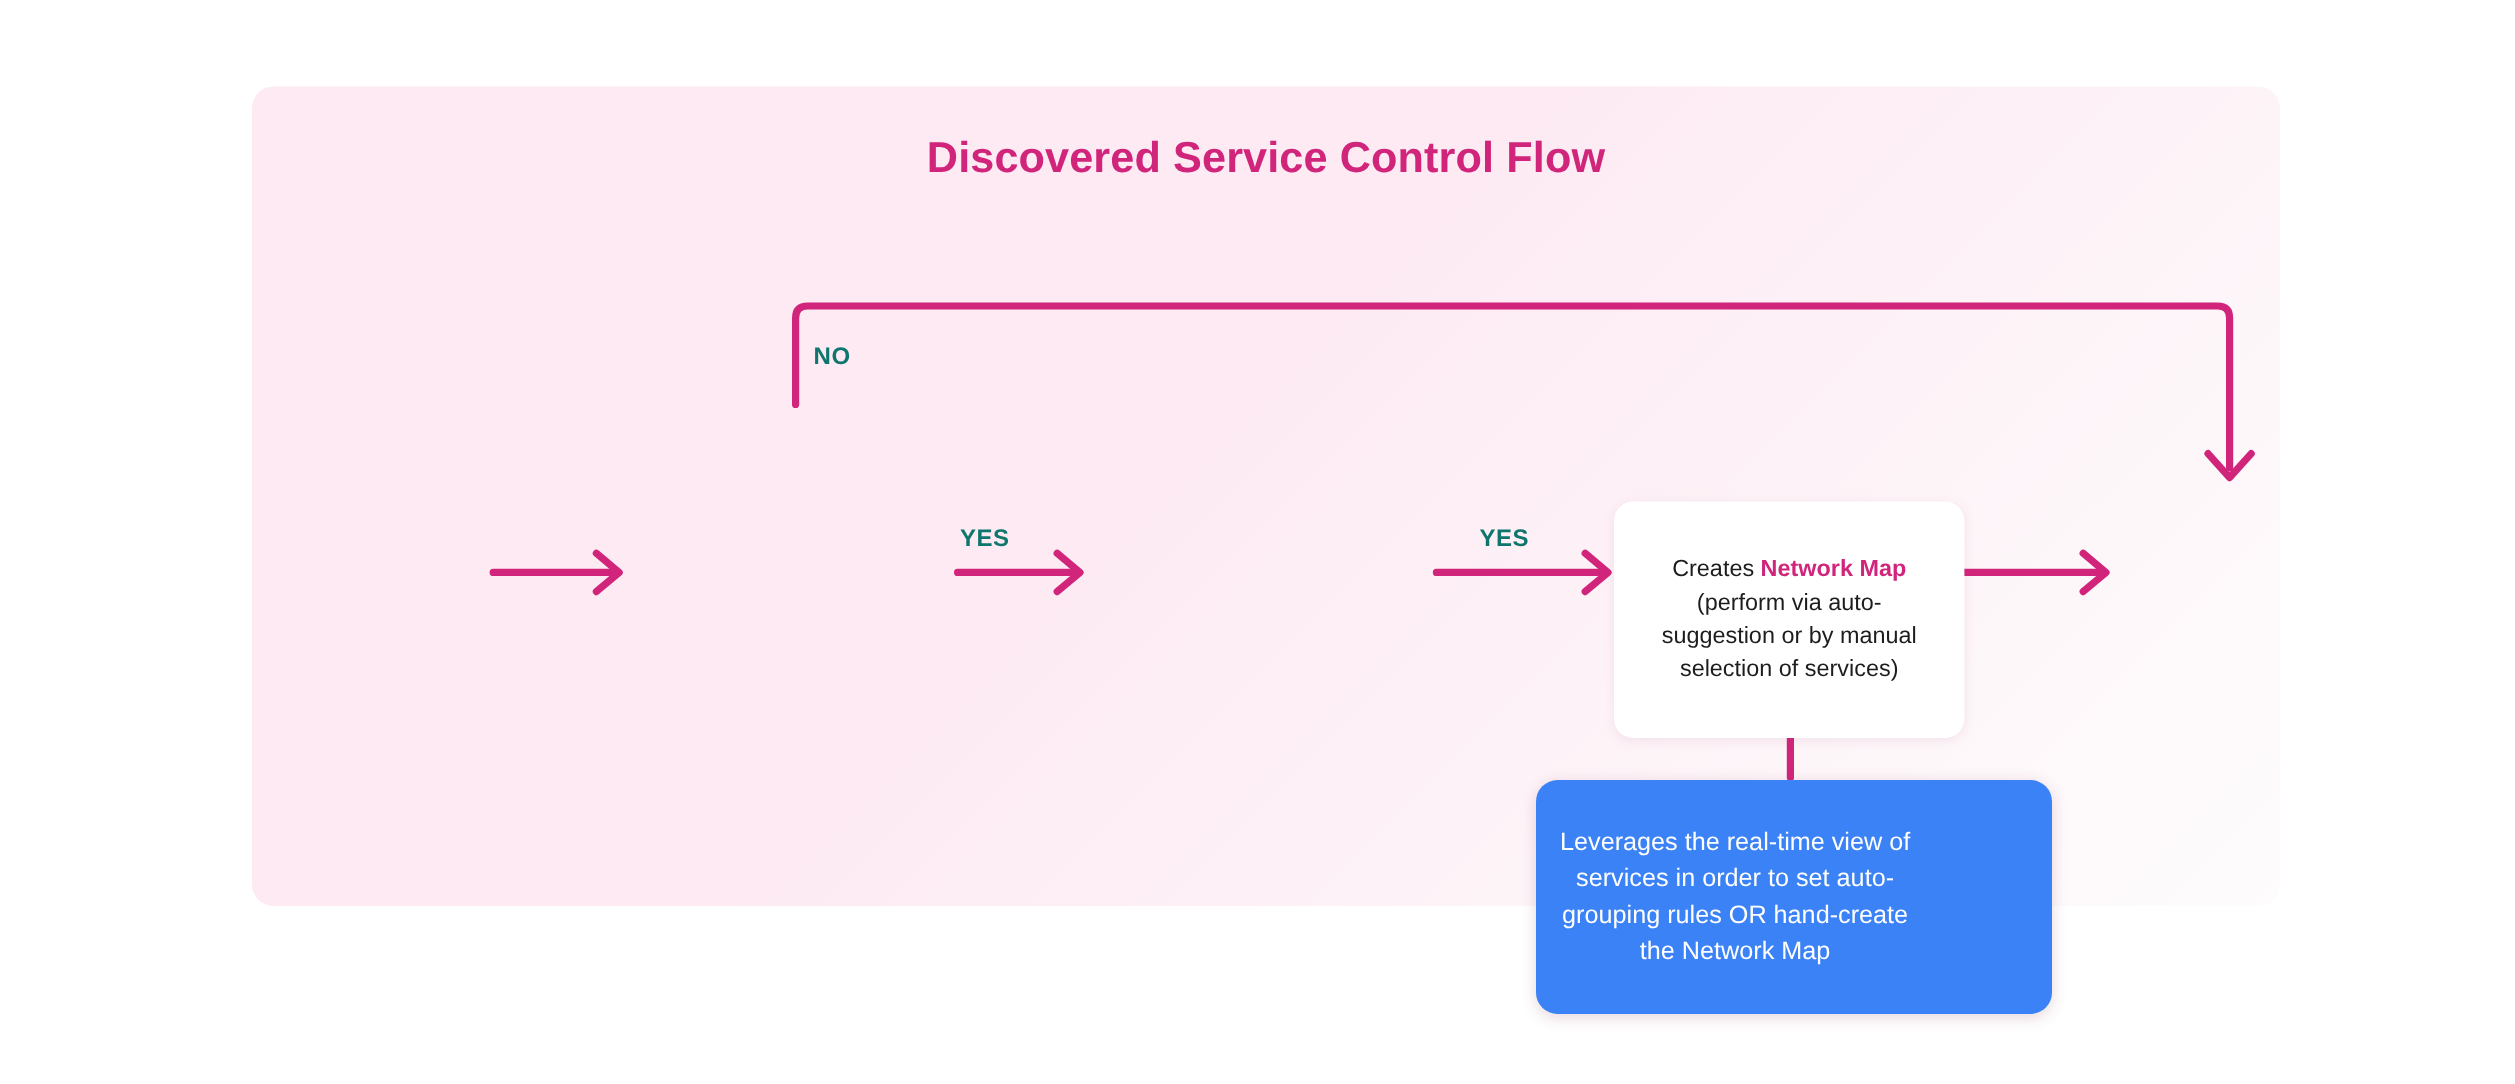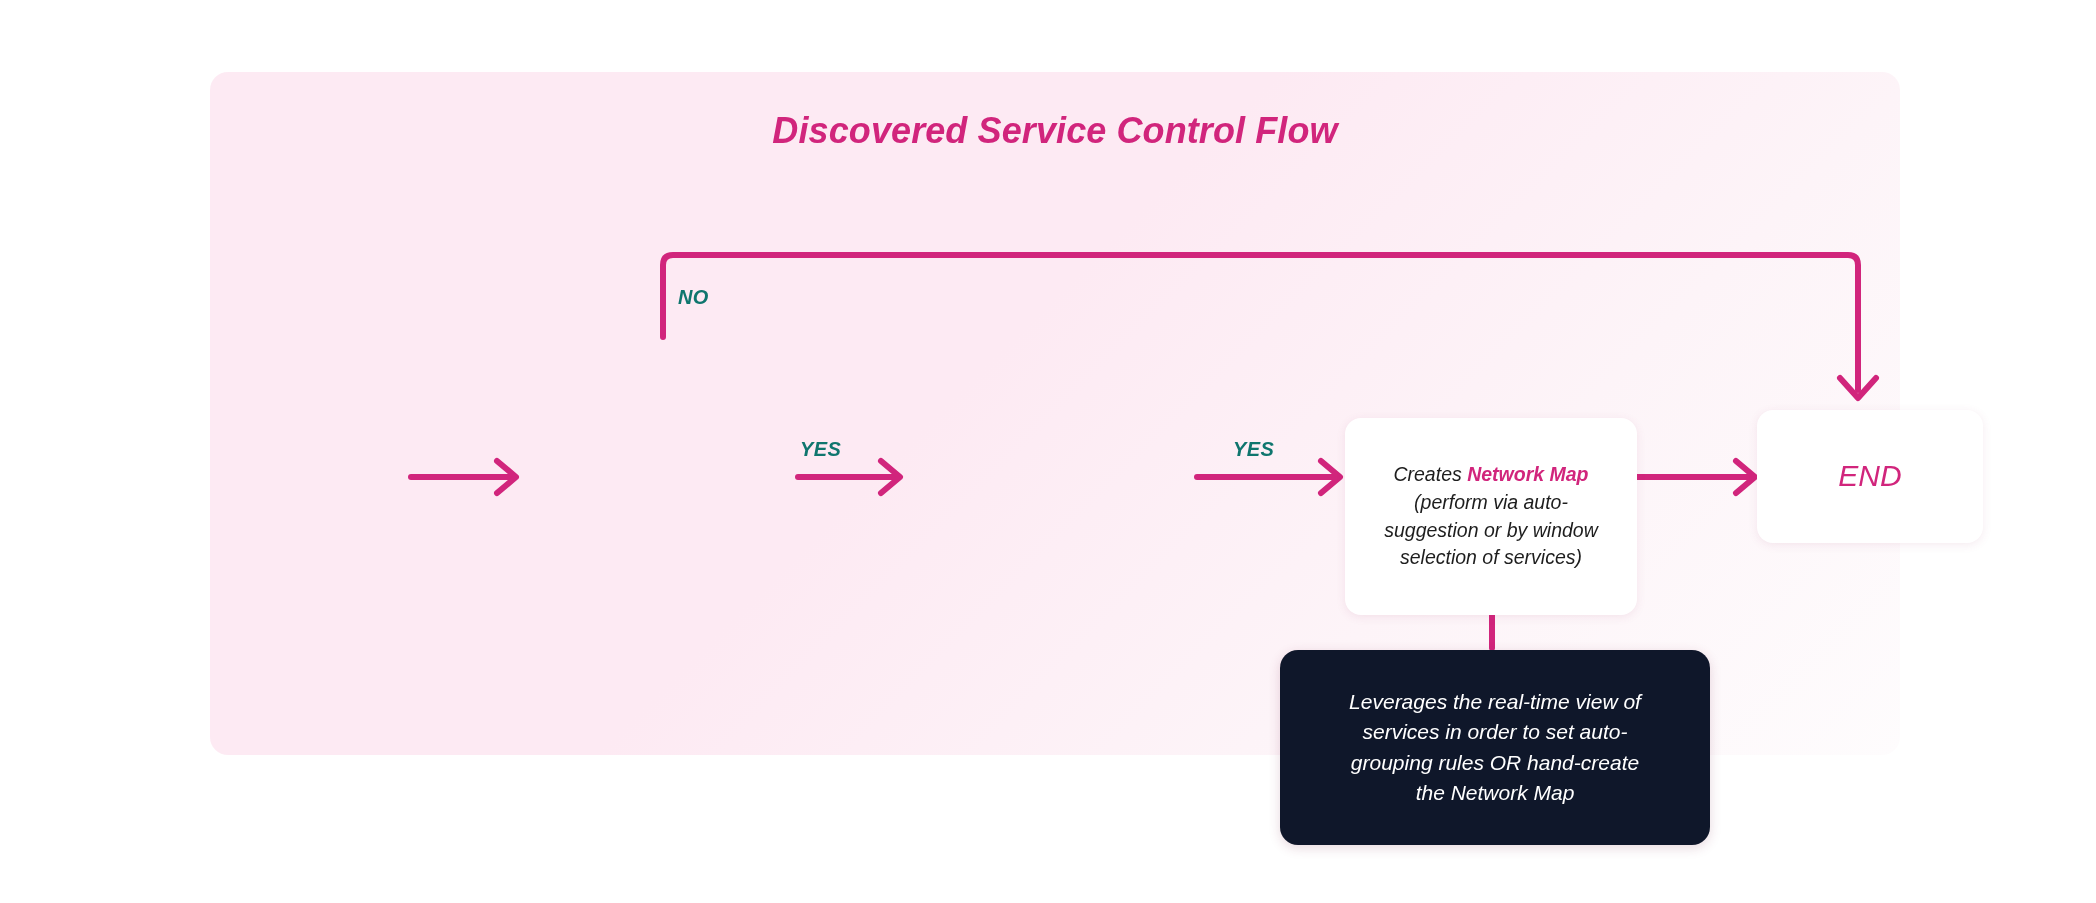--- a/index.html
+++ b/index.html
@@ -11,21 +11,20 @@
     width: 2096px;
     height: 903px;
     font-family: "Liberation Sans", sans-serif;
     overflow: hidden;
   }
   #stage {
     position: relative;
     width: 1700px;
     height: 903px;
     background: #ffffff;
-    font-style: italic;
   }
 
   
   .panel {
     position: absolute;
     left: 210px;
     top: 72px;
     width: 1690px;
     height: 683px;
     border-radius: 18px;
@@ -83,28 +82,28 @@
   #node-end      { left: 1757px; top: 410px; width: 226px; height: 133px;
                    font-size: 30px; color: #d1257c; }
 
   
   .note {
     position: absolute;
     left: 1280px;
     top: 650px;
     width: 430px;
     height: 195px;
-    background: #0f172a;
+    background: #3b82f6;
     border-radius: 18px;
     color: #ffffff;
     font-size: 21px;
     line-height: 1.45;
     display: flex;
     align-items: center;
-    justify-content: center;
+    justify-content: flex-start;
     text-align: center;
     box-sizing: border-box;
     padding: 10px 20px;
     box-shadow: 0 3px 12px rgba(120, 40, 70, 0.18);
   }
 
   
   .diamond-wrap {
     position: absolute;
     left: 528px;
@@ -187,24 +186,21 @@
   </svg>
 
   <div class="edge-label" id="label-no">NO</div>
   <div class="edge-label" id="label-yes1">YES</div>
   <div class="edge-label" id="label-yes2">YES</div>
 
 
 
 
   <div class="node" id="node-netmap">
-    <div><span>Creates </span><span class="hl">Network Map</span><br><span>(perform via auto-</span><br><span>suggestion or by window</span><br><span>selection of services)</span></div>
+    <div><span>Creates </span><span class="hl">Network Map</span><br><span>(perform via auto-</span><br><span>suggestion or by manual</span><br><span>selection of services)</span></div>
   </div>
 
-  <div class="node" id="node-end">
-    <span>END</span>
-  </div>
 
   <div class="note">
     <div>Leverages the real-time view of<br>services in order to set auto-<br>grouping rules OR hand-create<br>the Network Map</div>
   </div>
 
 </div>
 
 </body></html>

